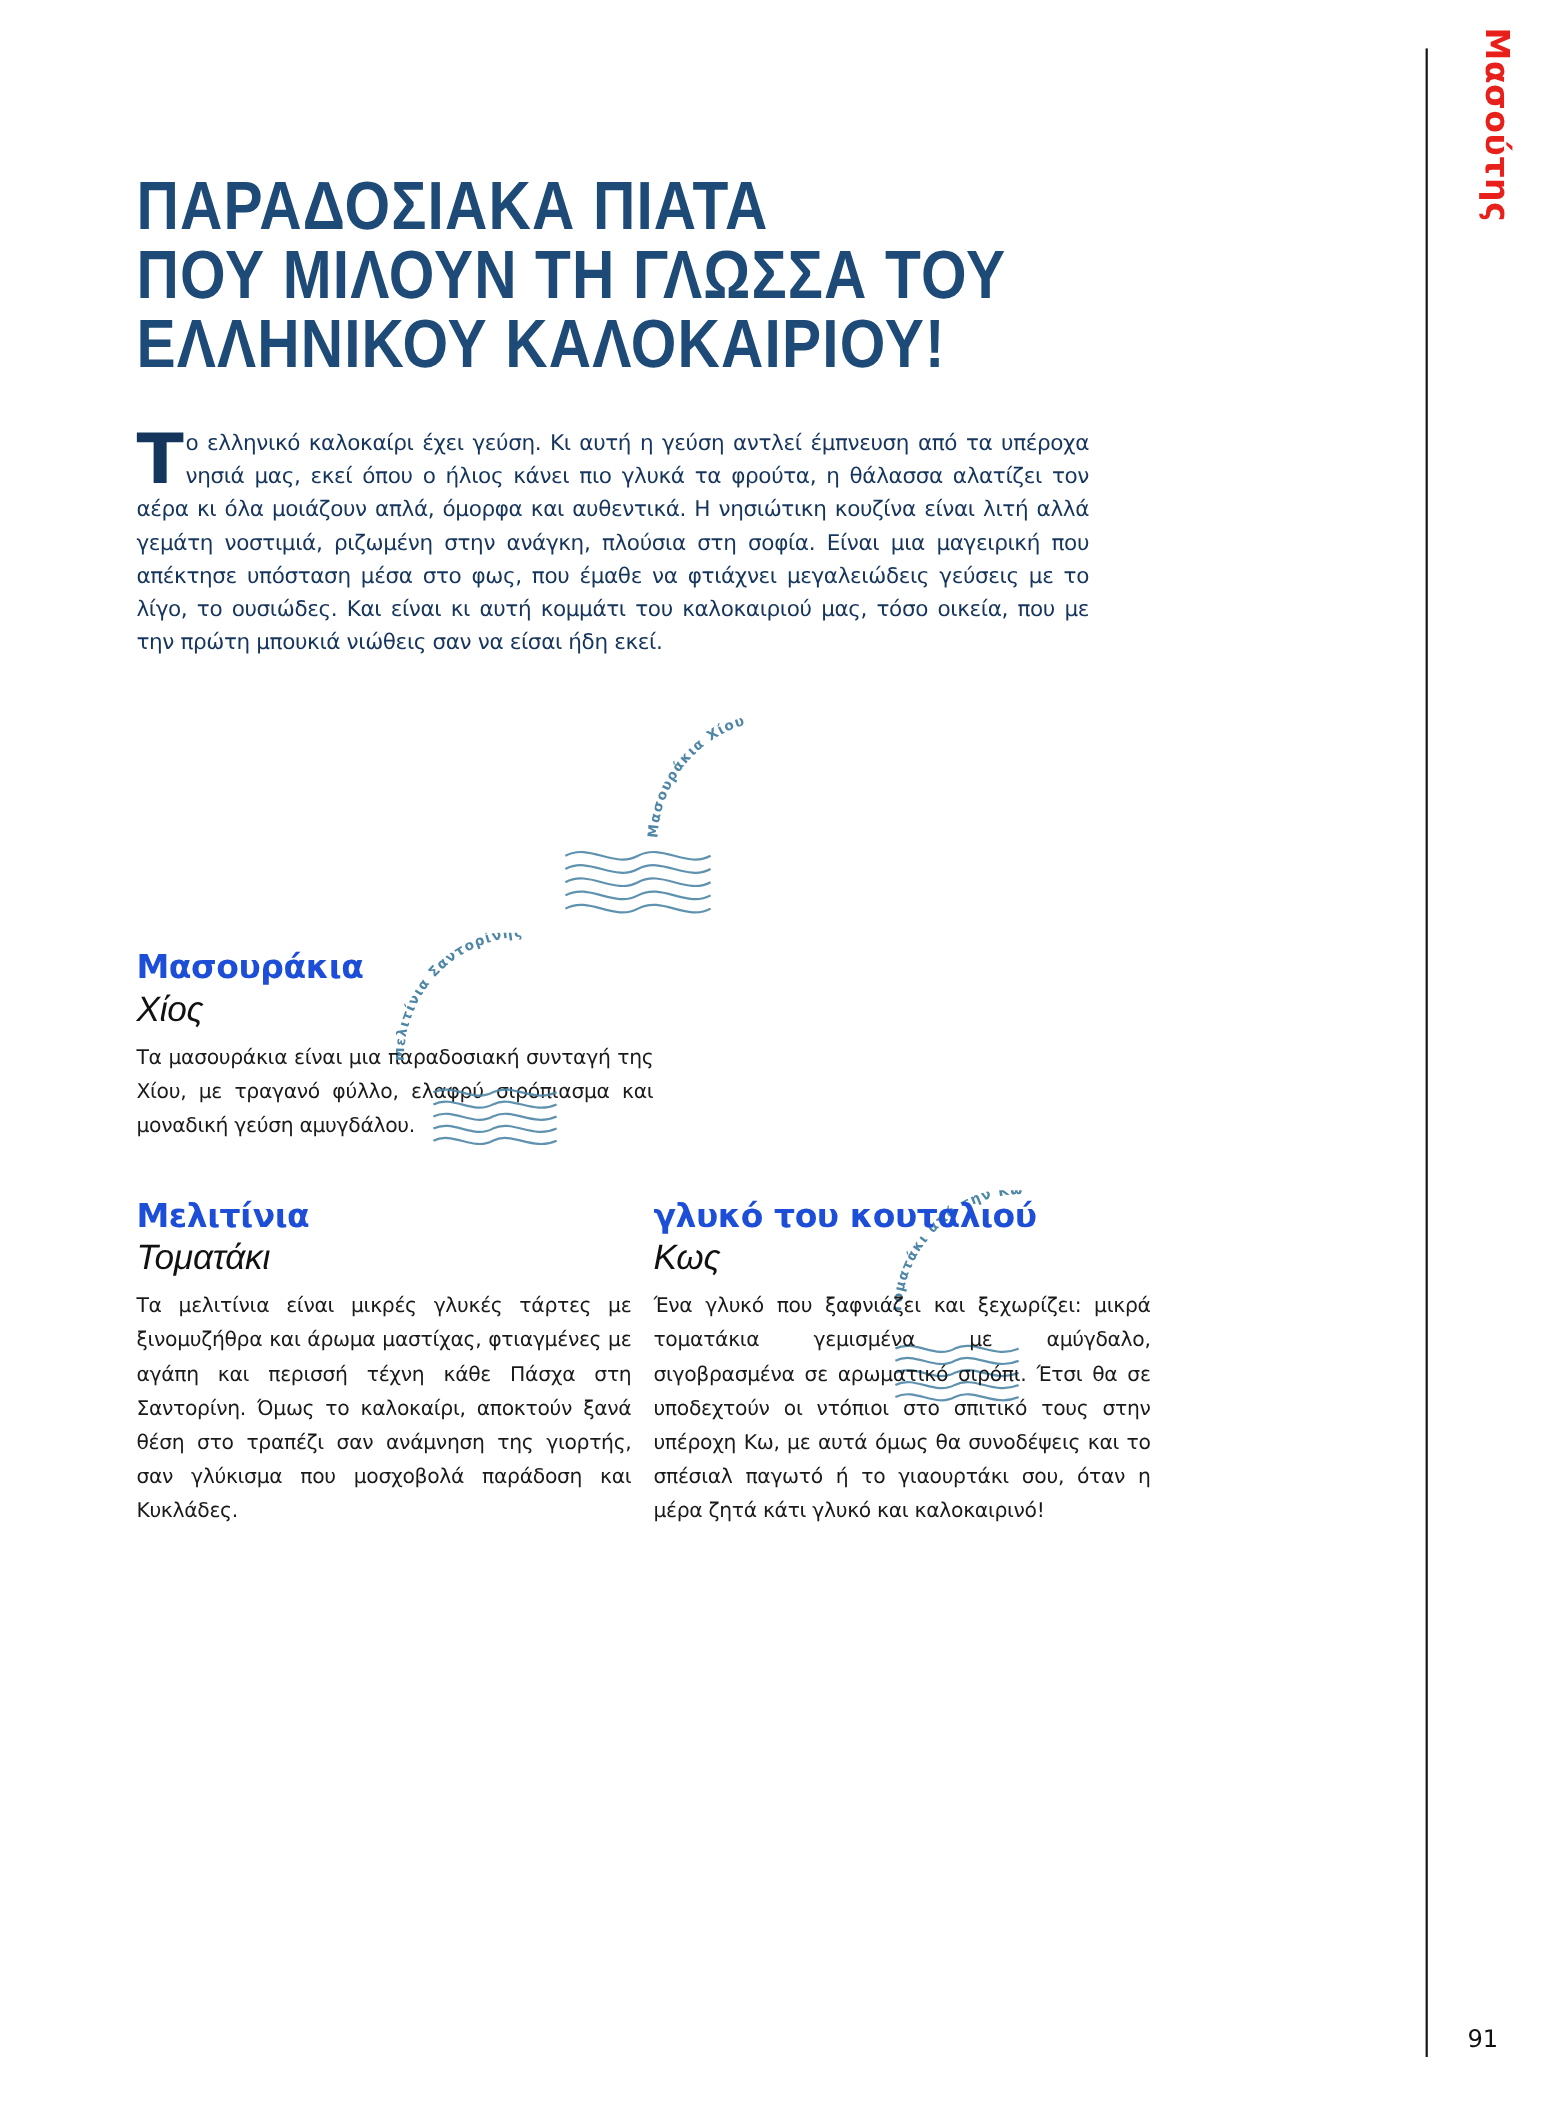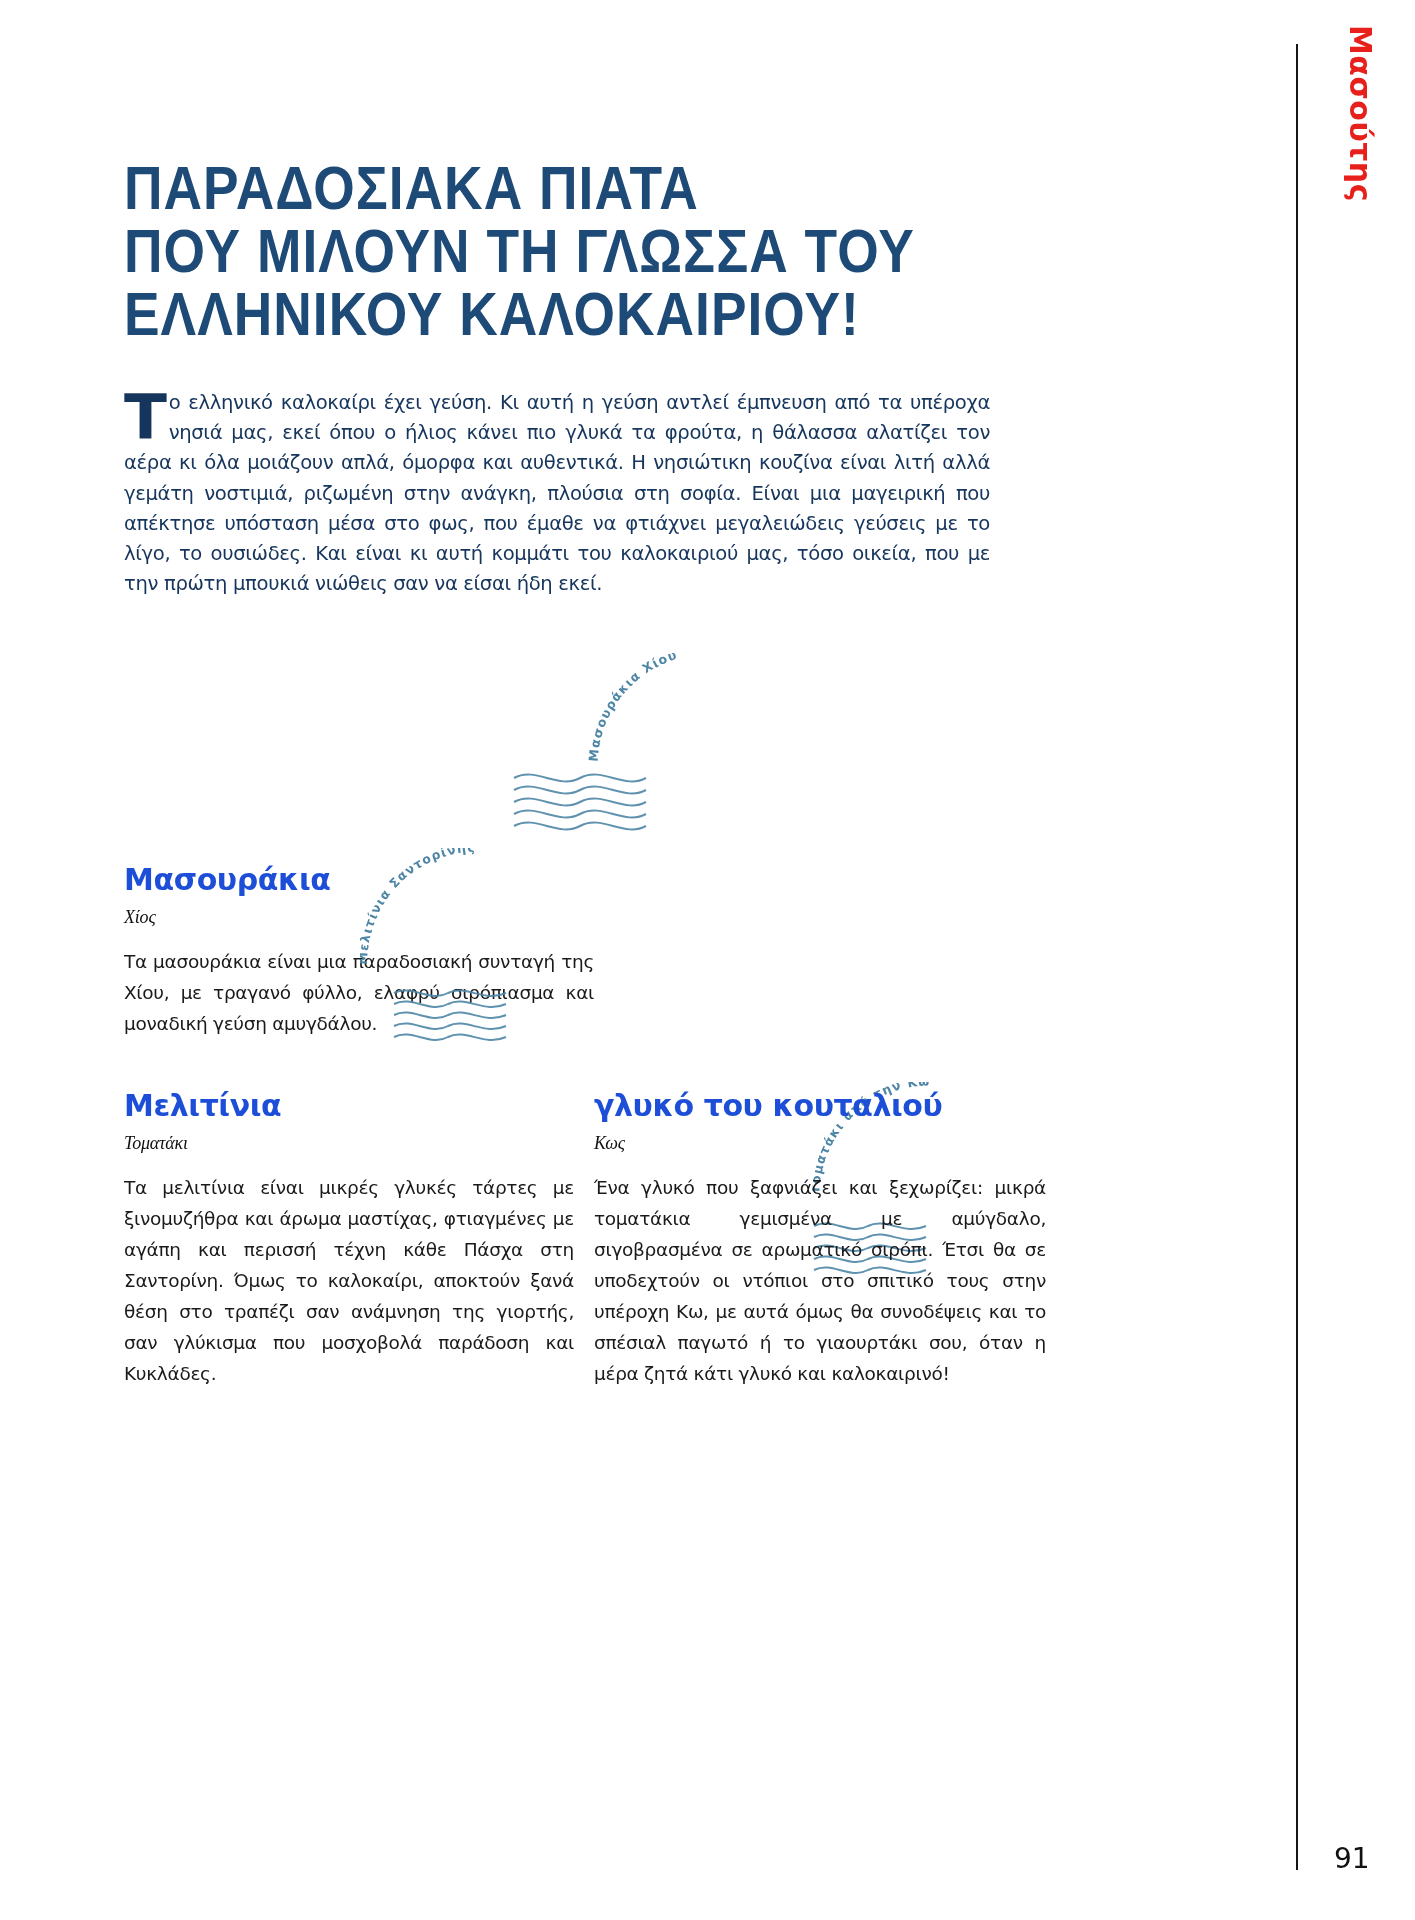--- a/index.html
+++ b/index.html
@@ -104,23 +104,23 @@
     color: #1d4ed8;
     font-weight: 700;
     font-size: 30px;
     line-height: 36px;
     font-family: "DejaVu Sans", sans-serif;
     letter-spacing: -0.4px;
   }
   .recipe-place {
     color: #111111;
     font-style: italic;
-    font-size: 18px;
+    font-size: 32px;
     line-height: 38px;
-    font-family: Liberation Serif, serif;
+    font-family: Liberation Sans, sans-serif;
     letter-spacing: -0.2px;
     margin-bottom: 10px;
   }
   .recipe-body {
     color: #1a1a1a;
     font-size: 18.5px;
     line-height: 31px;
     font-family: "DejaVu Sans", sans-serif;
     letter-spacing: -0.3px;
     text-align: justify;
@@ -218,21 +218,21 @@
   .postmark svg path { stroke: #4e86a6; stroke-width: 2; fill: none; opacity: .9; }
   #postmark-masourakia { left: 512px; top: 768px; width: 140px; height: 70px; }
   #postmark-melitinia  { left: 392px; top: 985px; width: 120px; height: 62px; }
   #postmark-tomataki   { left: 812px; top: 1218px; width: 120px; height: 62px; }
 
   
   .page-number {
     position: absolute;
     left: 1334px;
     top: 1842px;
-    font-size: 28px;
+    font-size: 22px;
     color: #111111;
     font-family: "DejaVu Sans", sans-serif;
   }
 </style>
 </head>
 <body>
 
 <div class="page">
 
   <div class="right-rule"></div>

